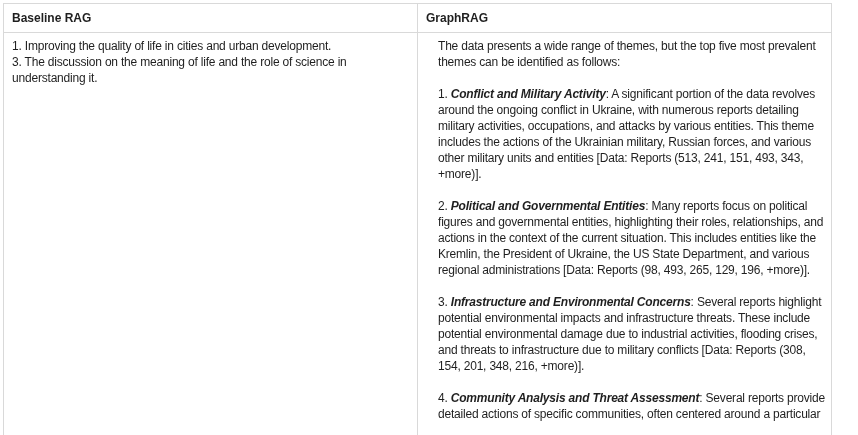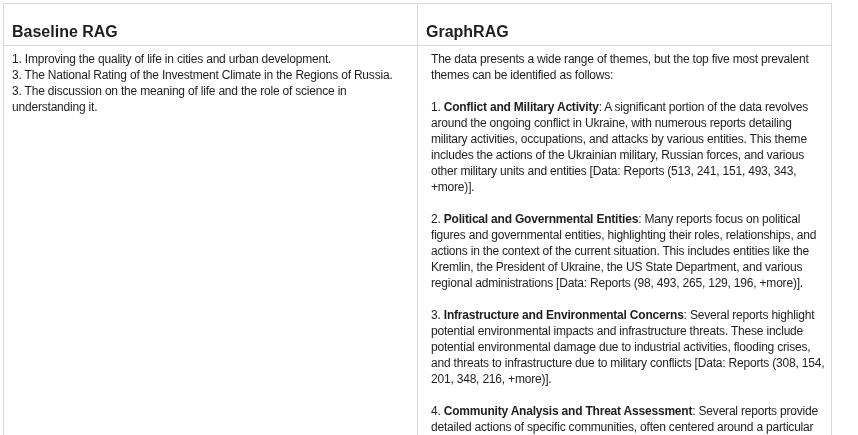--- a/index.html
+++ b/index.html
@@ -32,58 +32,57 @@
   .col {
     width: 50%;
     display: flex;
     flex-direction: column;
   }
   .col-right {
     border-left: 1px solid #d9d9d9;
   }
   .cell-header {
     padding: 7px 8px 6px 8px;
-    font-size: 16px;
+    font-size: 12px;
     line-height: 15px;
     font-weight: 700;
     border-bottom: 1px solid #d9d9d9;
     color: #1f1f1f;
     white-space: nowrap;
-    margin-top: 13px;
   }
   .cell-body {
     padding: 5px 6px 8px 8px;
     font-size: 12px;
     line-height: 16px;
     letter-spacing: -0.2px;
     color: #1f1f1f;
   }
   .cell-body p {
-    margin: 16px 0 0 5px;
+    margin: 16px 0 0 12px;
   }
   .cell-body p:first-child {
     margin-top: 0;
   }
   .baseline-list div {
     margin: 0;
   }
   .theme-title {
     font-weight: 700;
+    font-style: italic;
   }
 </style>
 </head>
 <body>
 
 <div class="rag-table">
 
   <div class="col col-left">
     <div class="cell-header">Baseline RAG</div>
     <div class="cell-body baseline-list">
       <div>1. Improving the quality of life in cities and urban development.</div>
-      <div>3. The National Rating of the Investment Climate in the Regions of Russia.</div>
       <div>3. The discussion on the meaning of life and the role of science in understanding it.</div>
     </div>
   </div>
 
   <div class="col col-right">
     <div class="cell-header">GraphRAG</div>
     <div class="cell-body">
       <p>The data presents a wide range of themes, but the top five most prevalent themes can be identified as follows:</p>
 
       <p><span>1. </span><span class="theme-title">Conflict and Military Activity</span><span>: A significant portion of the data revolves around the ongoing conflict in Ukraine, with numerous reports detailing military activities, occupations, and attacks by various entities. This theme includes the actions of the Ukrainian military, Russian forces, and various other military units and entities [Data: Reports (513, 241, 151, 493, 343, +more)].</span></p>

